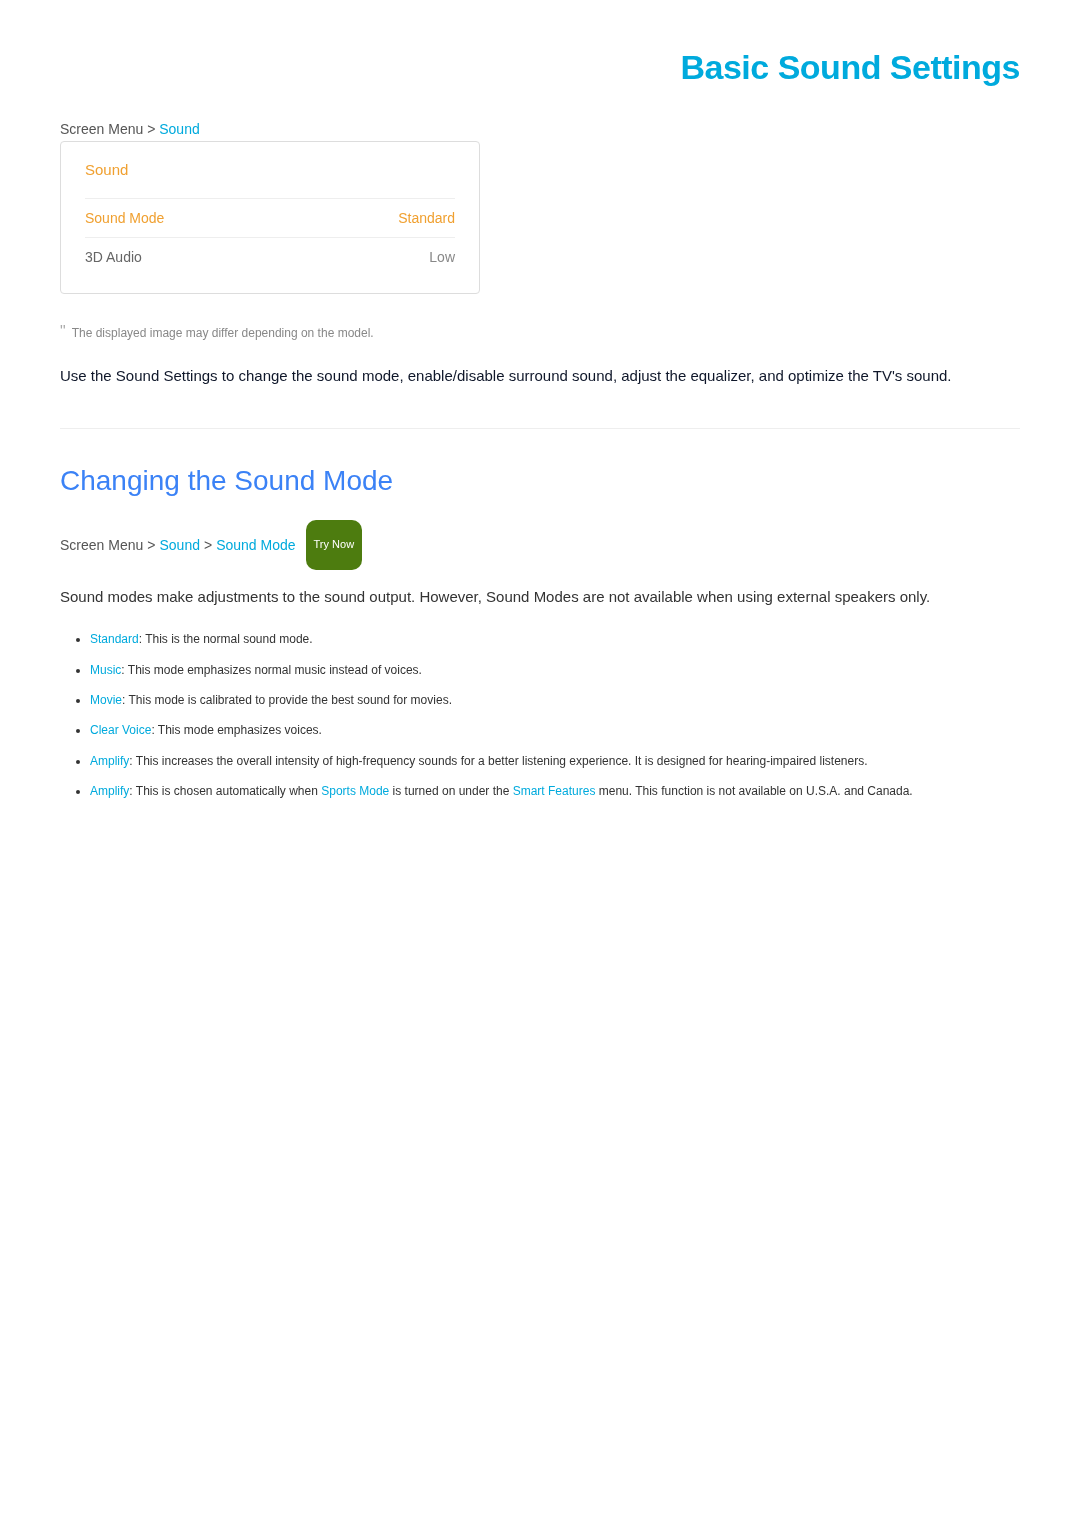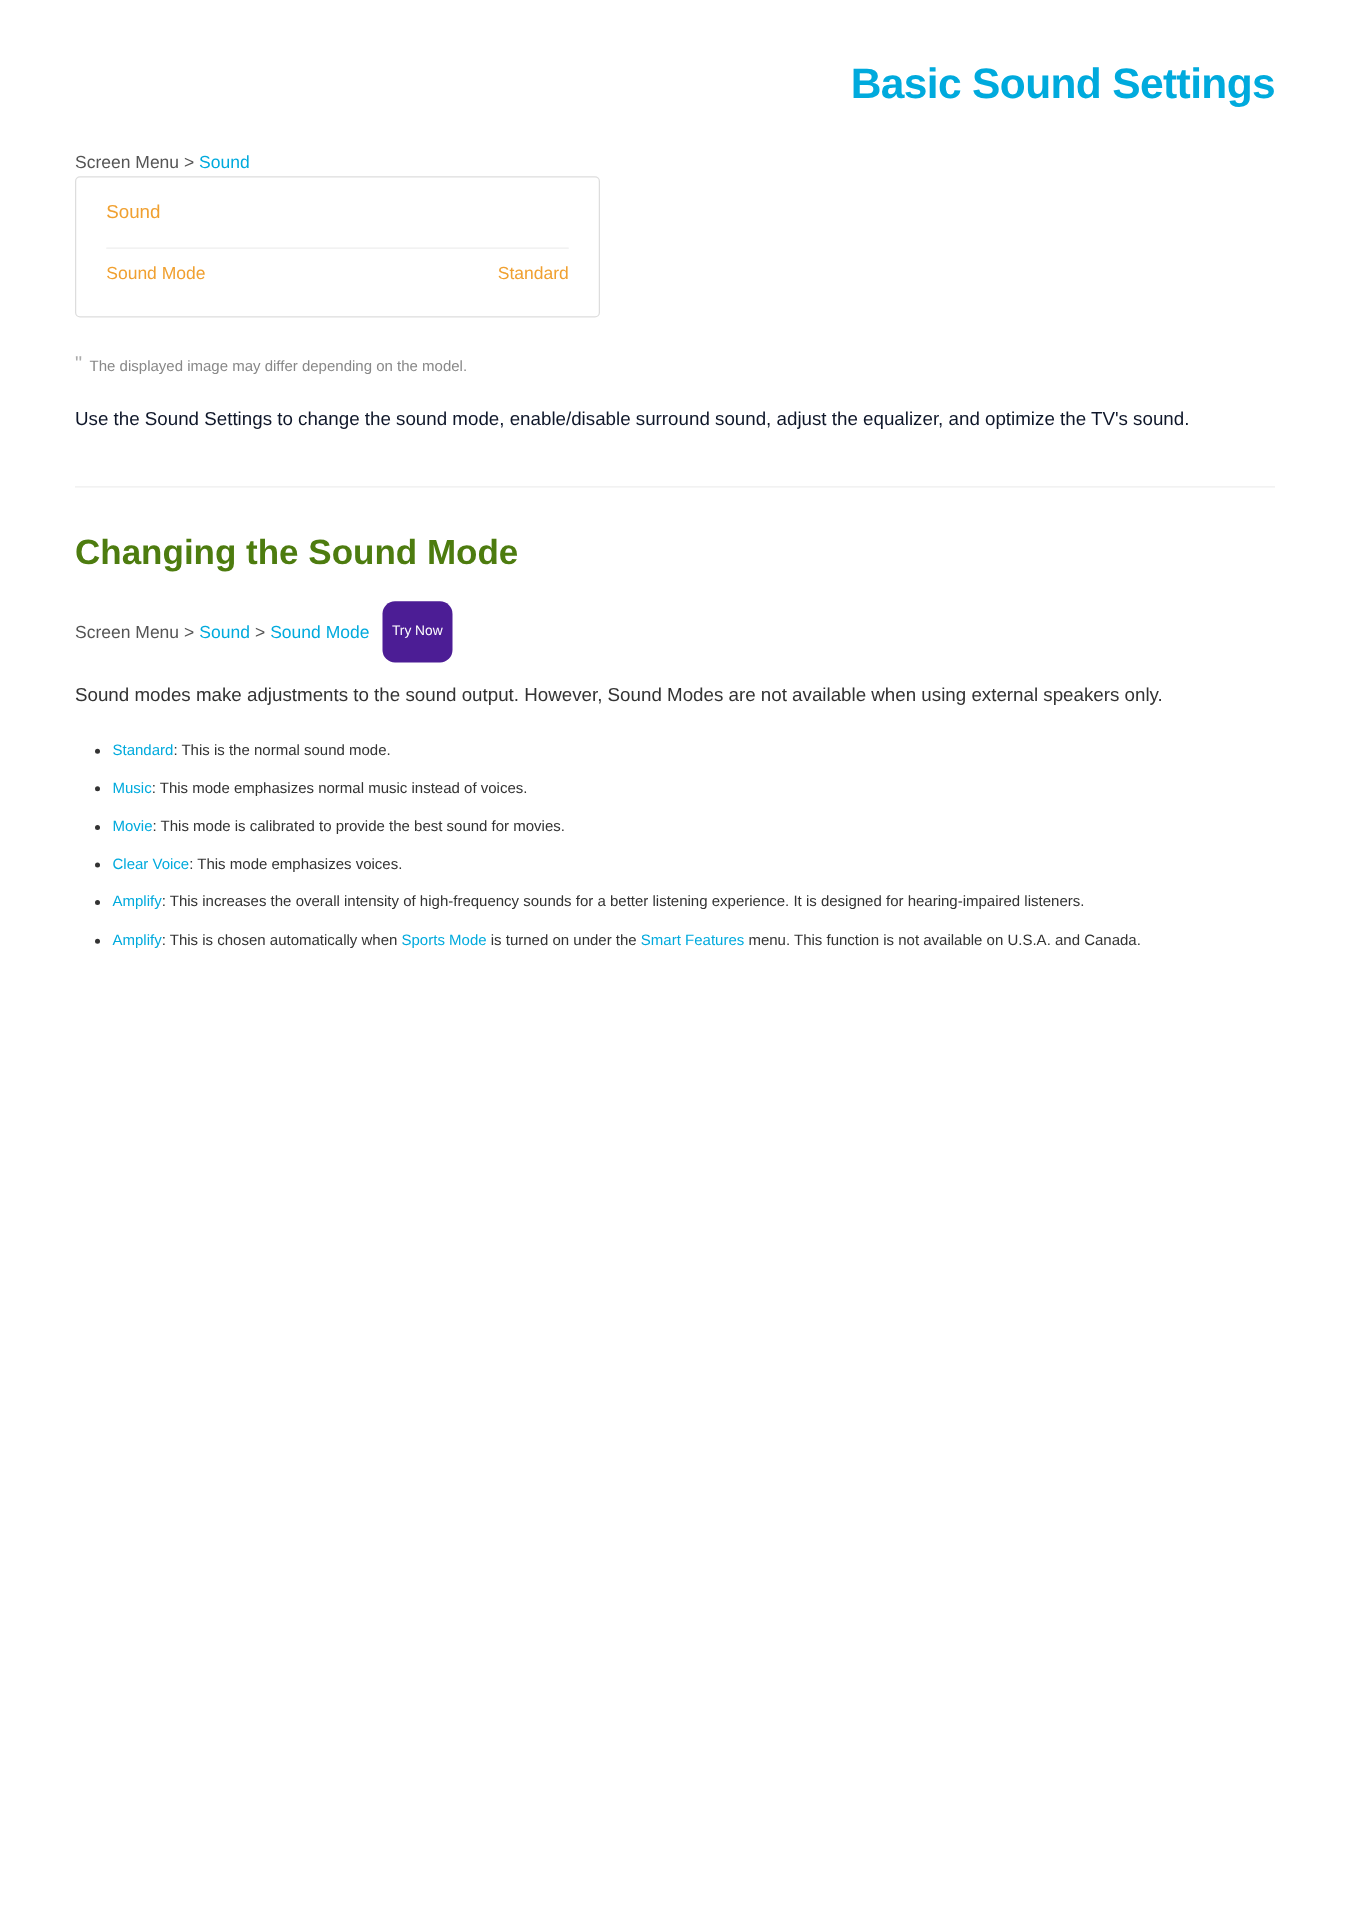--- a/index.html
+++ b/index.html
@@ -94,42 +94,42 @@
 
     .description {
       font-size: 15px;
       color: #0f172a;
       line-height: 1.7;
       margin-bottom: 40px;
     }
 
     .section-title {
       font-size: 28px;
-      font-weight: bold;
-      color: #4d7c0f;
+      font-weight: normal;
+      color: #3b82f6;
       margin-bottom: 16px;
     }
 
     .breadcrumb2 {
       font-size: 14px;
       color: #555555;
       margin-bottom: 14px;
       display: flex;
       align-items: center;
       gap: 4px;
       flex-wrap: wrap;
     }
 
     .breadcrumb2 .link {
       color: #00aadd;
     }
 
     .try-now-badge {
       display: inline-block;
-      background: #4c1d95;
+      background: #4d7c0f;
       color: #ffffff;
       font-size: 11px;
       padding: 16px 8px;
       border-radius: 10px;
       margin-left: 6px;
       vertical-align: middle;
       font-weight: normal;
     }
 
     .section-description {
@@ -175,20 +175,24 @@
 </div>
 
 <div class="menu-box">
   <div class="menu-header">Sound</div>
 
   <div class="menu-row">
     <span class="label">Sound Mode</span>
     <span class="value">Standard</span>
   </div>
 
+  <div class="menu-row menu-row-gray">
+    <span class="label">3D Audio</span>
+    <span class="value">Low</span>
+  </div>
 </div>
 
 <div class="disclaimer">
   <span class="quote-mark">"</span>
   <span>The displayed image may differ depending on the model.</span>
 </div>
 
 <p class="description">Use the Sound Settings to change the sound mode, enable/disable surround sound, adjust the equalizer, and optimize the TV's sound.</p>
 
 <hr class="divider">

